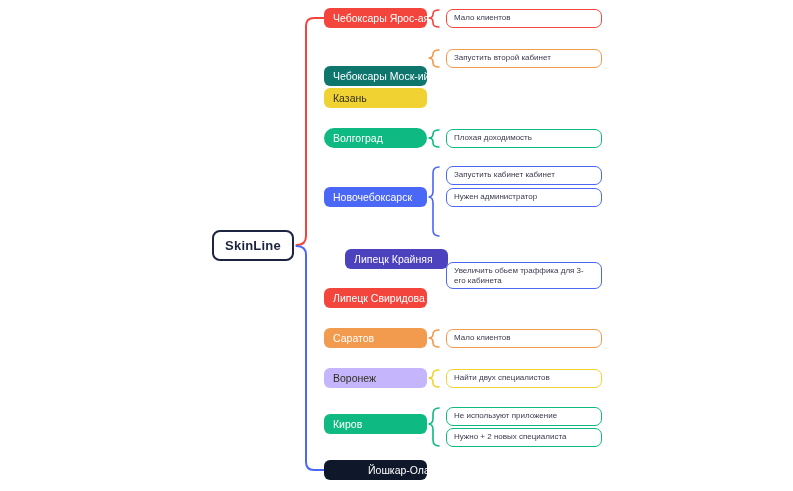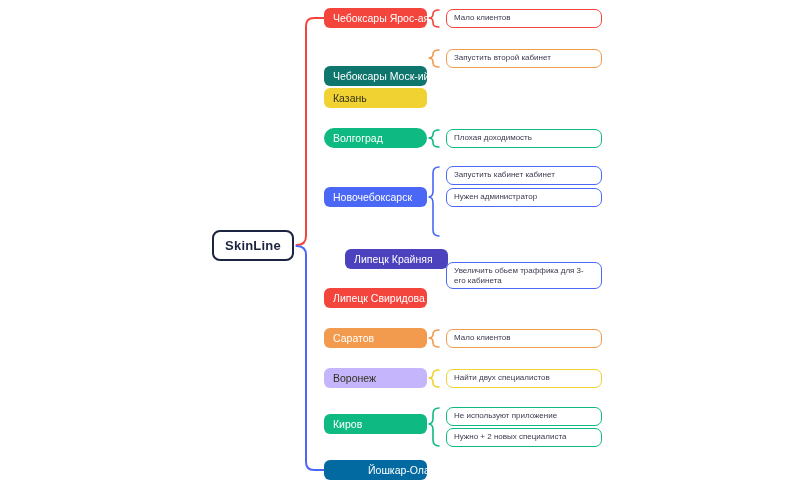--- a/index.html
+++ b/index.html
@@ -73,21 +73,21 @@
     </div>
   <div class="pill" style="top: 328px; background: rgb(242, 154, 77);">
     <span>Саратов</span>
     </div>
   <div class="pill dark-text" style="top: 368px; background: #c4b5fd;">
     <span>Воронеж</span>
     </div>
   <div class="pill" style="top: 414px; background: rgb(14, 186, 129);">
     <span>Киров</span>
     </div>
-  <div class="pill" style="top: 460px; background: #0369a1; padding-left: 44px;">
+  <div class="pill" style="top: 460px; background: #0f172a; padding-left: 44px;">
     <span>Йошкар-Ола</span>
     </div>
 
   <div class="note" style="top: 9px; border-color: rgb(244, 69, 61);">
     <span>Мало клиентов</span>
     </div>
   <div class="note" style="top: 49px; border-color: rgb(242, 154, 77);">
     <span>Запустить второй кабинет</span>
     </div>
   <div class="note" style="top: 129px; border-color: rgb(14, 186, 129);">

